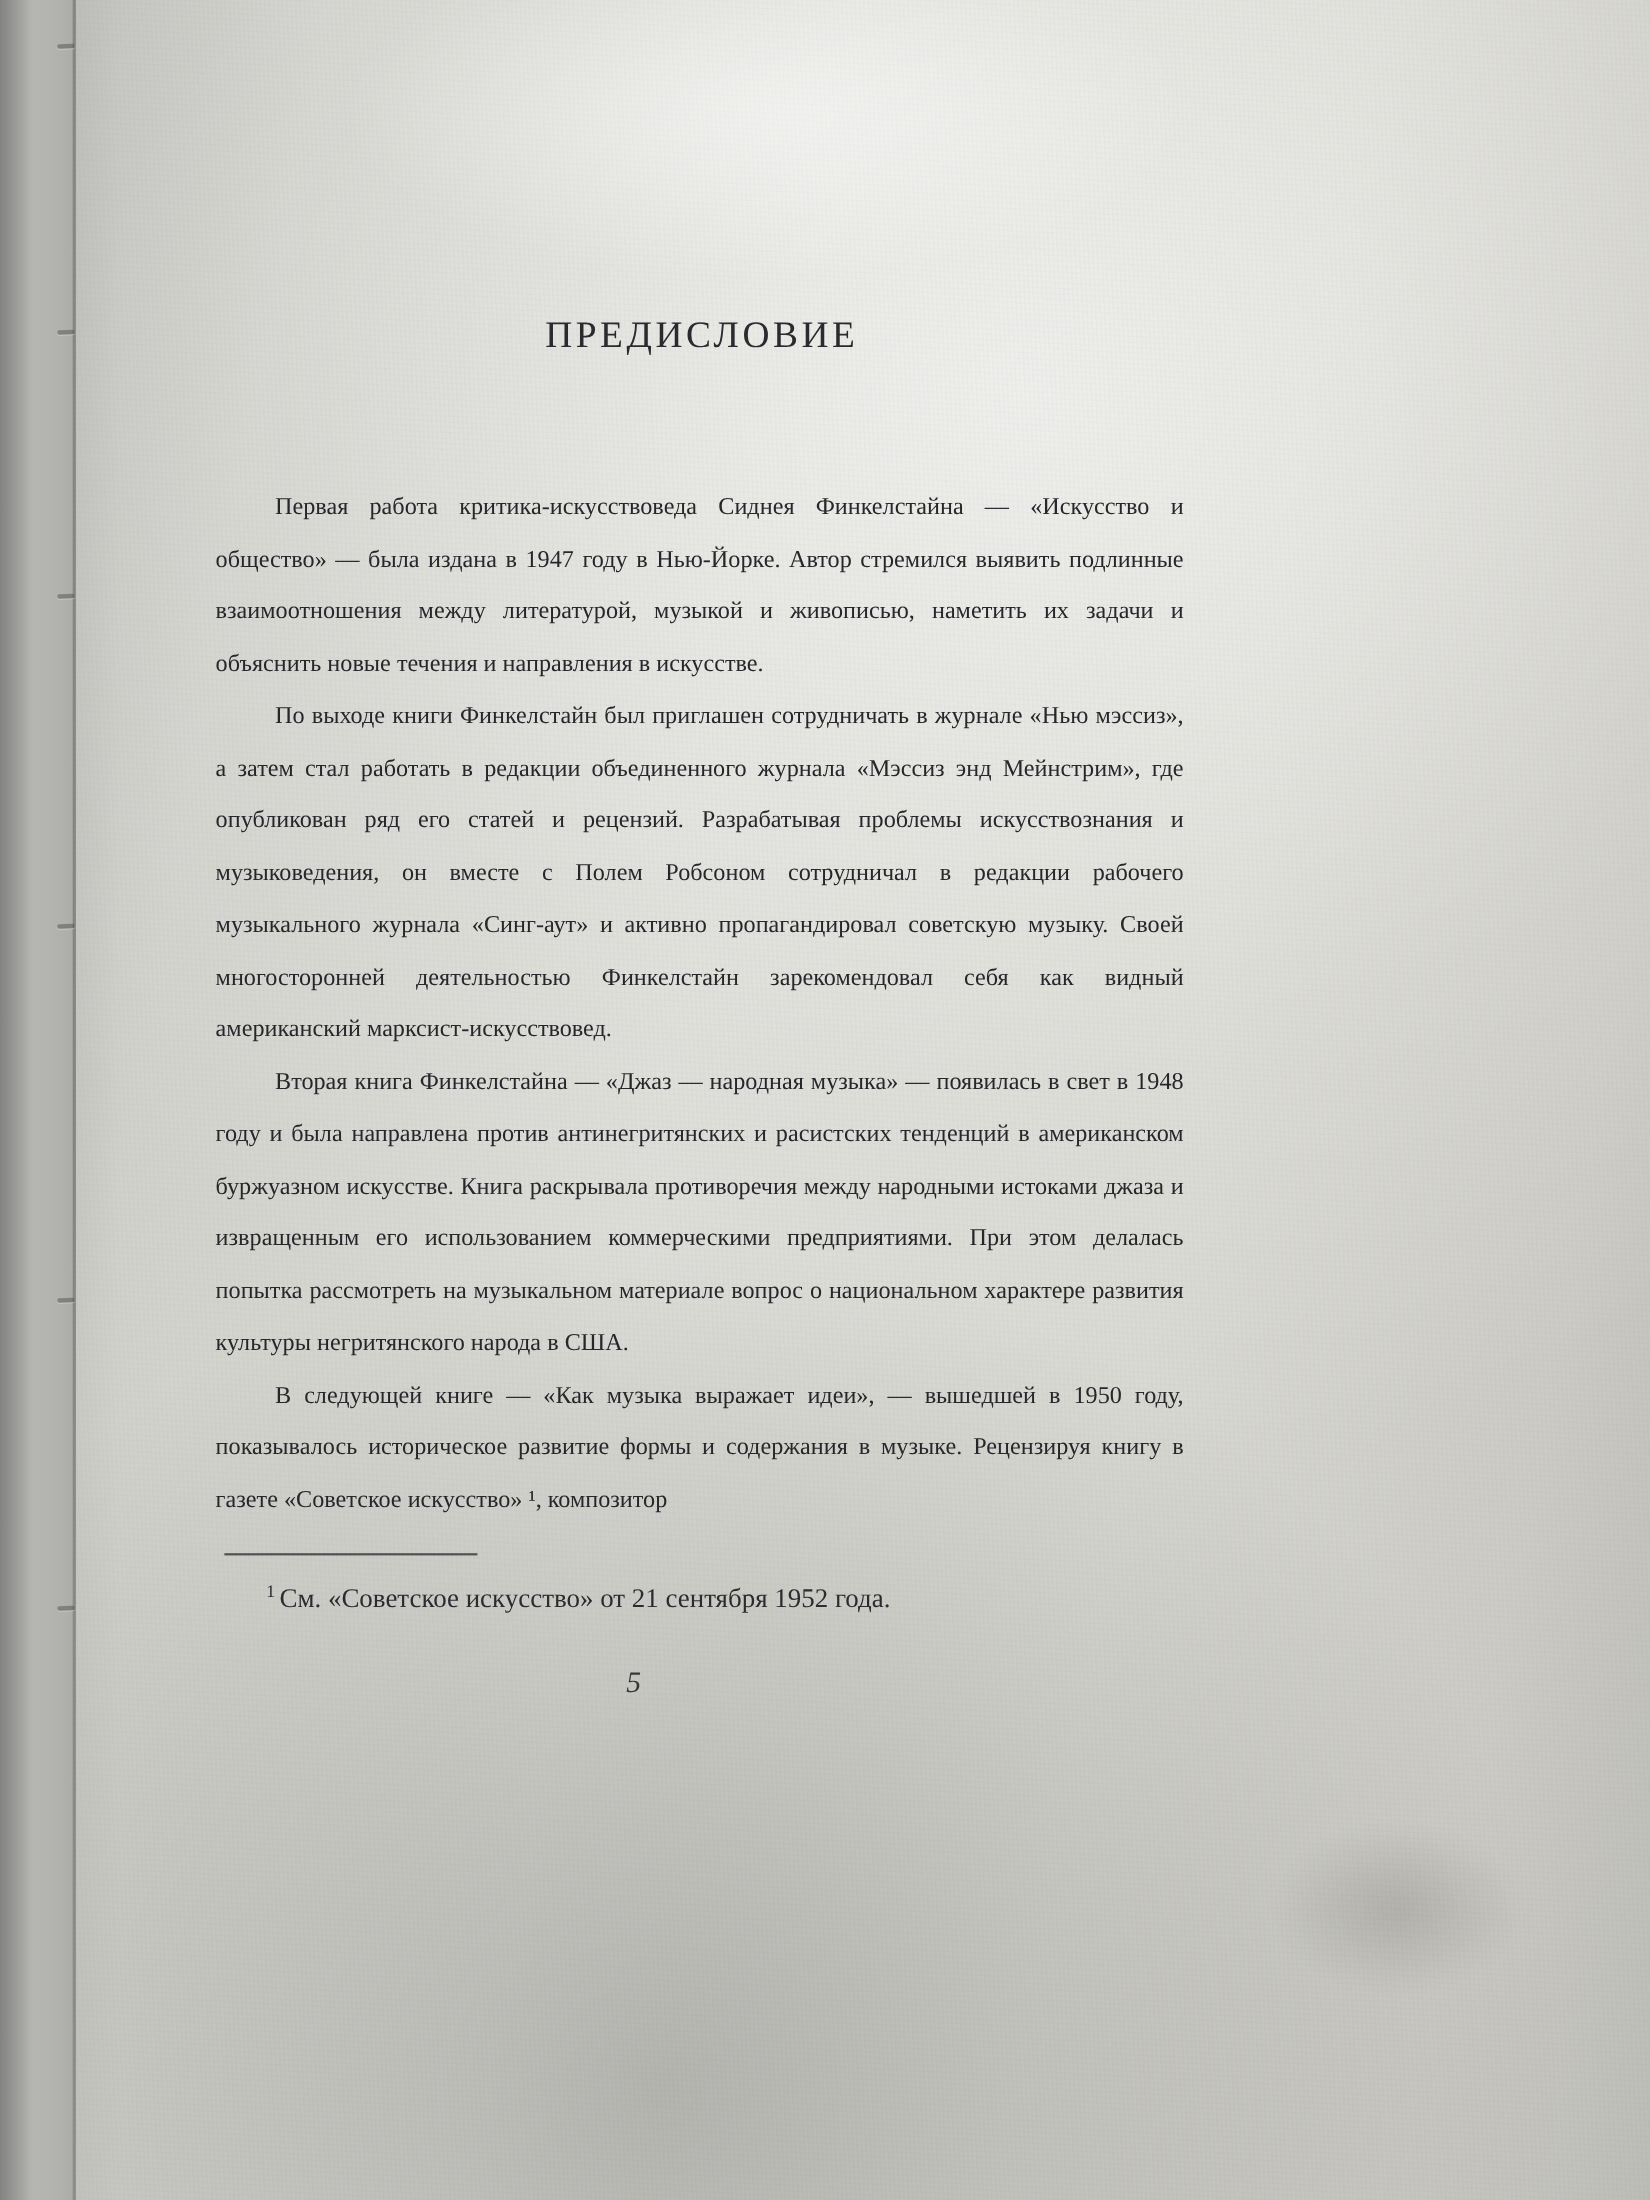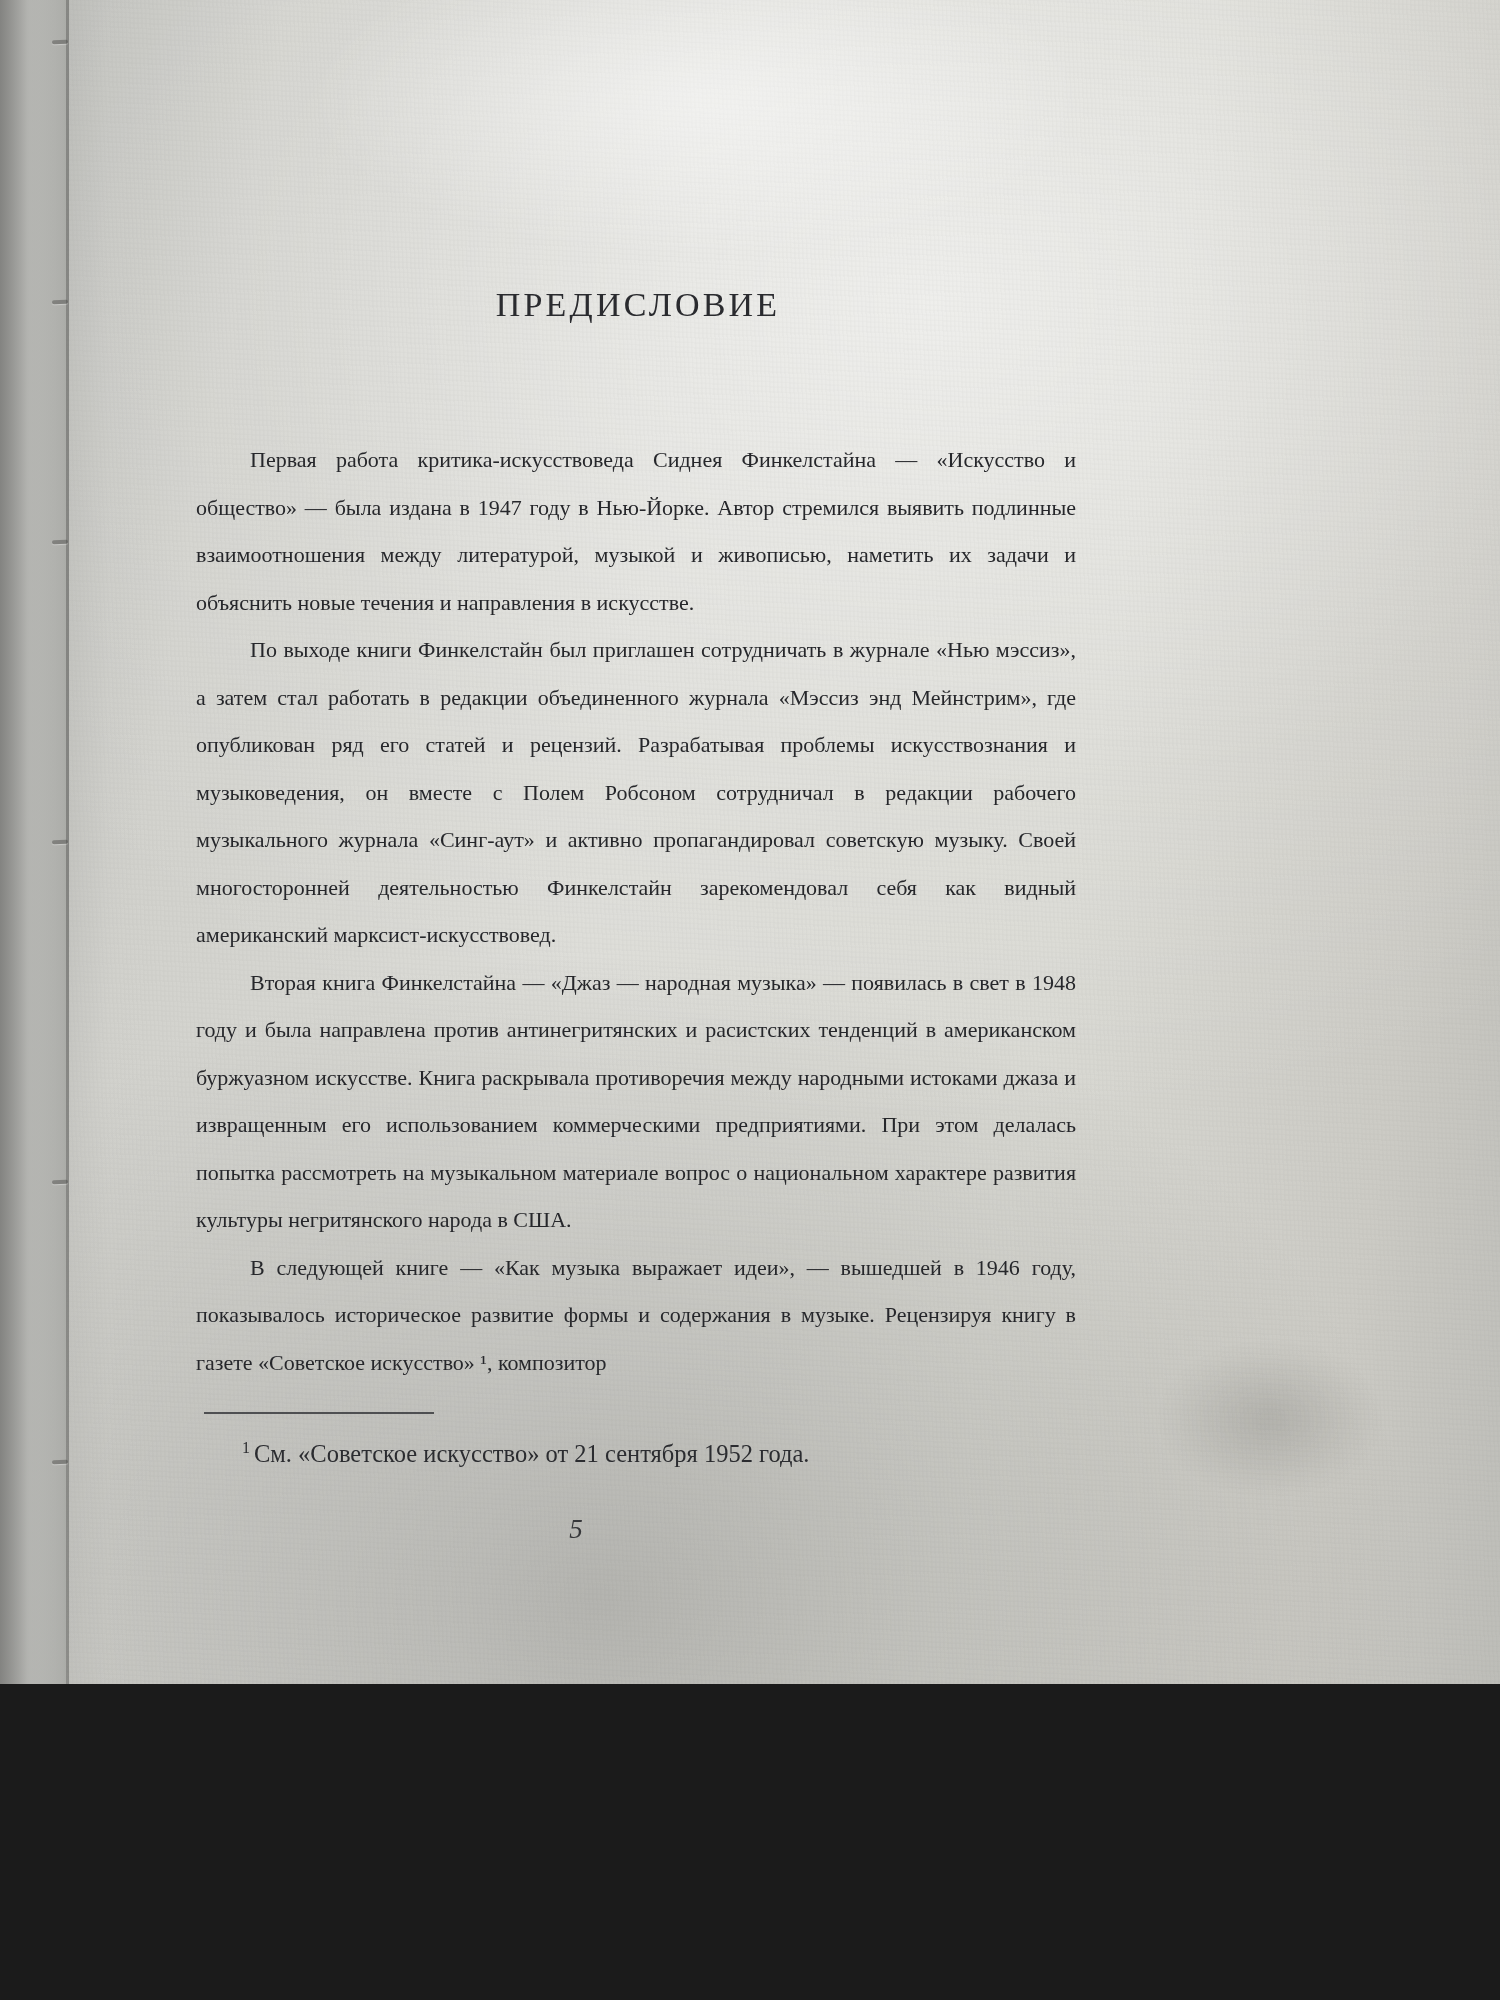--- a/index.html
+++ b/index.html
@@ -3,21 +3,21 @@
 <meta charset="utf-8">
 <style>
   html, body {
     margin: 0;
     padding: 0;
     background: #1b1b1b;
   }
   .page {
     position: relative;
     width: 1500px;
-    height: 1684px;
+    height: 2000px;
     overflow: hidden;
     background: #c9c9c4;
     font-family: "Liberation Serif", serif;
   }
 
   
   .paper {
     position: absolute;
     inset: 0;
     background:
@@ -172,21 +172,21 @@
   <div class="smudge"></div>
 
   <div class="content ink-soft">
 
     <h1 class="doc-title">ПРЕДИСЛОВИЕ</h1>
 
     <div class="body-text">
       <p>Первая работа критика-искусствоведа Сиднея Финкелстайна — «Искусство и общество» — была издана в 1947 году в Нью-Йорке. Автор стремился выявить подлинные взаимоотношения между литературой, музыкой и живописью, наметить их задачи и объяснить новые течения и направления в искусстве.</p>
       <p>По выходе книги Финкелстайн был приглашен сотрудничать в журнале «Нью мэссиз», а затем стал работать в редакции объединенного журнала «Мэссиз энд Мейнстрим», где опубликован ряд его статей и рецензий. Разрабатывая проблемы искусствознания и музыковедения, он вместе с Полем Робсоном сотрудничал в редакции рабочего музыкального журнала «Синг-аут» и активно пропагандировал советскую музыку. Своей многосторонней деятельностью Финкелстайн зарекомендовал себя как видный американский марксист-искусствовед.</p>
       <p>Вторая книга Финкелстайна — «Джаз — народная музыка» — появилась в свет в 1948 году и была направлена против антинегритянских и расистских тенденций в американском буржуазном искусстве. Книга раскрывала противоречия между народными истоками джаза и извращенным его использованием коммерческими предприятиями. При этом делалась попытка рассмотреть на музыкальном материале вопрос о национальном характере развития культуры негритянского народа в США.</p>
-      <p>В следующей книге — «Как музыка выражает идеи», — вышедшей в 1946 году, показывалось историческое развитие формы и содержания в музыке. Рецензируя книгу в газете «Советское искусство» ¹, композитор</p>
+      <p>В следующей книге — «Как музыка выражает идеи», — вышедшей в 1950 году, показывалось историческое развитие формы и содержания в музыке. Рецензируя книгу в газете «Советское искусство» ¹, композитор</p>
     </div>
 
     <div class="footnote-rule"></div>
 
     <div class="footnote">
       <sup>1</sup><span>См. «Советское искусство» от 21 сентября 1952 года.</span>
     </div>
 
     <div class="page-number">5</div>
   </div>

